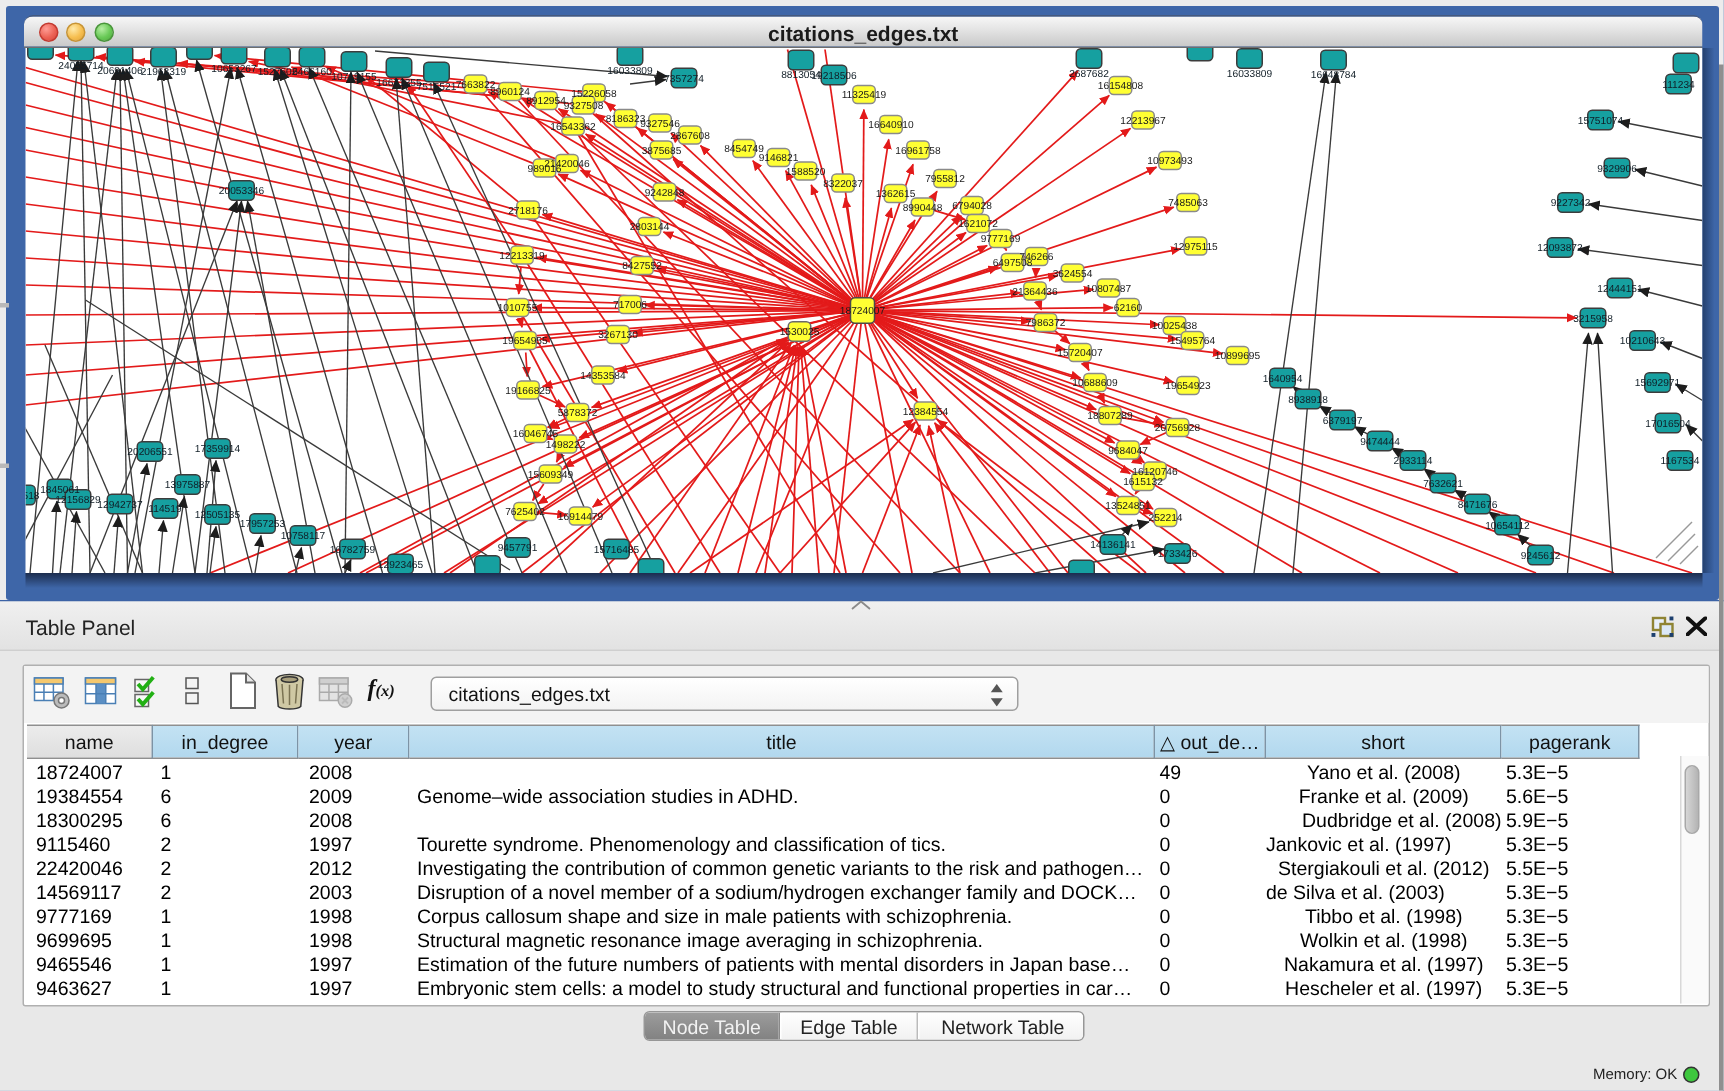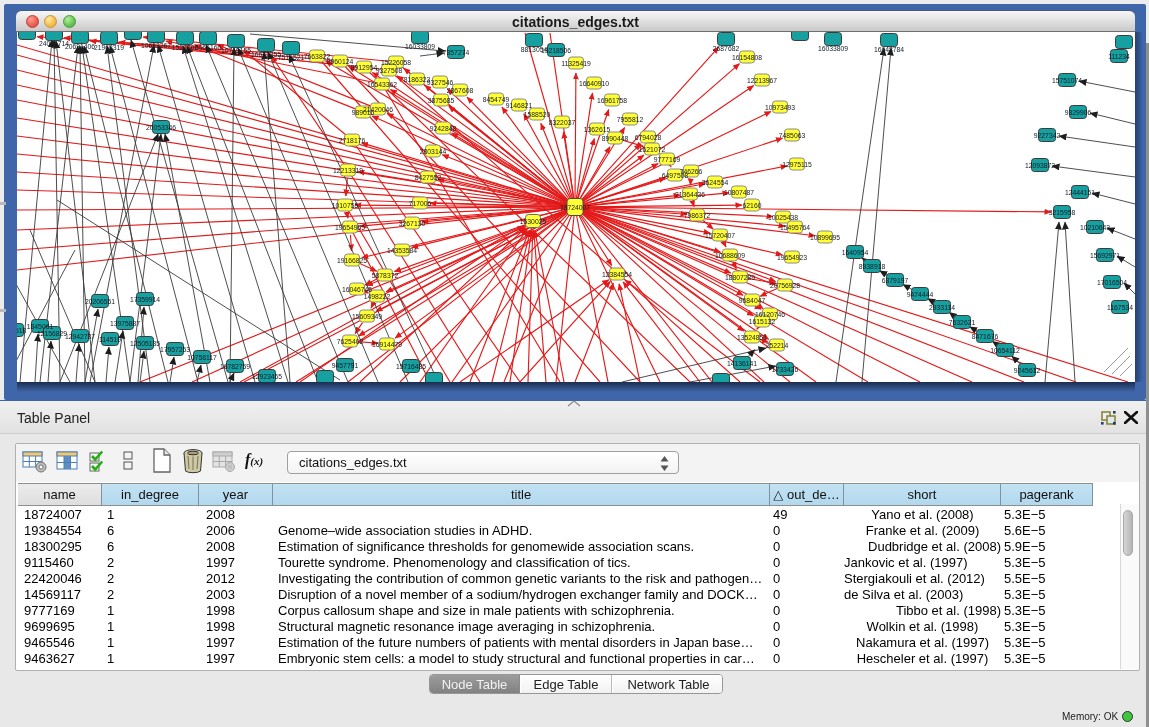--- a/index.html
+++ b/index.html
@@ -636,69 +636,68 @@
     <span style="left:24px">18724007</span>
     <span style="left:107px">1</span>
     <span style="left:206px">2008</span>
     <span style="left:773px">49</span>
     <span style="left:844px;width:157px;text-align:center">Yano et al. (2008)</span>
     <span style="left:1004px">5.3E−5</span>
   </div>
 <div class="tr" style="top:523px">
     <span style="left:24px">19384554</span>
     <span style="left:107px">6</span>
-    <span style="left:206px">2006</span>
+    <span style="left:206px">2009</span>
     <span style="left:278px">Genome–wide association studies in ADHD.</span>
     <span style="left:773px">0</span>
     <span style="left:844px;width:157px;text-align:center">Franke et al. (2009)</span>
     <span style="left:1004px">5.6E−5</span>
   </div>
 <div class="tr" style="top:539px">
     <span style="left:24px">18300295</span>
     <span style="left:107px">6</span>
     <span style="left:206px">2008</span>
-    <span style="left:278px">Estimation of significance thresholds for genomewide association scans.</span>
     <span style="left:773px">0</span>
     <span style="left:844px;width:157px;text-align:right">Dudbridge et al. (2008)</span>
     <span style="left:1004px">5.9E−5</span>
   </div>
 <div class="tr" style="top:555px">
     <span style="left:24px">9115460</span>
     <span style="left:107px">2</span>
     <span style="left:206px">1997</span>
     <span style="left:278px">Tourette syndrome. Phenomenology and classification of tics.</span>
     <span style="left:773px">0</span>
     <span style="left:844px;width:157px;text-align:left">Jankovic et al. (1997)</span>
     <span style="left:1004px">5.3E−5</span>
   </div>
 <div class="tr" style="top:571px">
     <span style="left:24px">22420046</span>
     <span style="left:107px">2</span>
     <span style="left:206px">2012</span>
     <span style="left:278px">Investigating the contribution of common genetic variants to the risk and pathogen…</span>
     <span style="left:773px">0</span>
-    <span style="left:844px;width:157px;">Stergiakouli et al. (2012)</span>
+    <span style="left:844px;width:157px;text-align:center">Stergiakouli et al. (2012)</span>
     <span style="left:1004px">5.5E−5</span>
   </div>
 <div class="tr" style="top:587px">
     <span style="left:24px">14569117</span>
     <span style="left:107px">2</span>
     <span style="left:206px">2003</span>
     <span style="left:278px">Disruption of a novel member of a sodium/hydrogen exchanger family and DOCK…</span>
     <span style="left:773px">0</span>
     <span style="left:844px;width:157px;text-align:left">de Silva et al. (2003)</span>
     <span style="left:1004px">5.3E−5</span>
   </div>
 <div class="tr" style="top:603px">
     <span style="left:24px">9777169</span>
     <span style="left:107px">1</span>
     <span style="left:206px">1998</span>
     <span style="left:278px">Corpus callosum shape and size in male patients with schizophrenia.</span>
     <span style="left:773px">0</span>
-    <span style="left:844px;width:157px;text-align:right">Tibbo et al. (1998)</span>
+    <span style="left:844px;width:157px;text-align:center">Tibbo et al. (1998)</span>
     <span style="left:1004px">5.3E−5</span>
   </div>
 <div class="tr" style="top:619px">
     <span style="left:24px">9699695</span>
     <span style="left:107px">1</span>
     <span style="left:206px">1998</span>
     <span style="left:278px">Structural magnetic resonance image averaging in schizophrenia.</span>
     <span style="left:773px">0</span>
     <span style="left:844px;width:157px;text-align:center">Wolkin et al. (1998)</span>
     <span style="left:1004px">5.3E−5</span>

